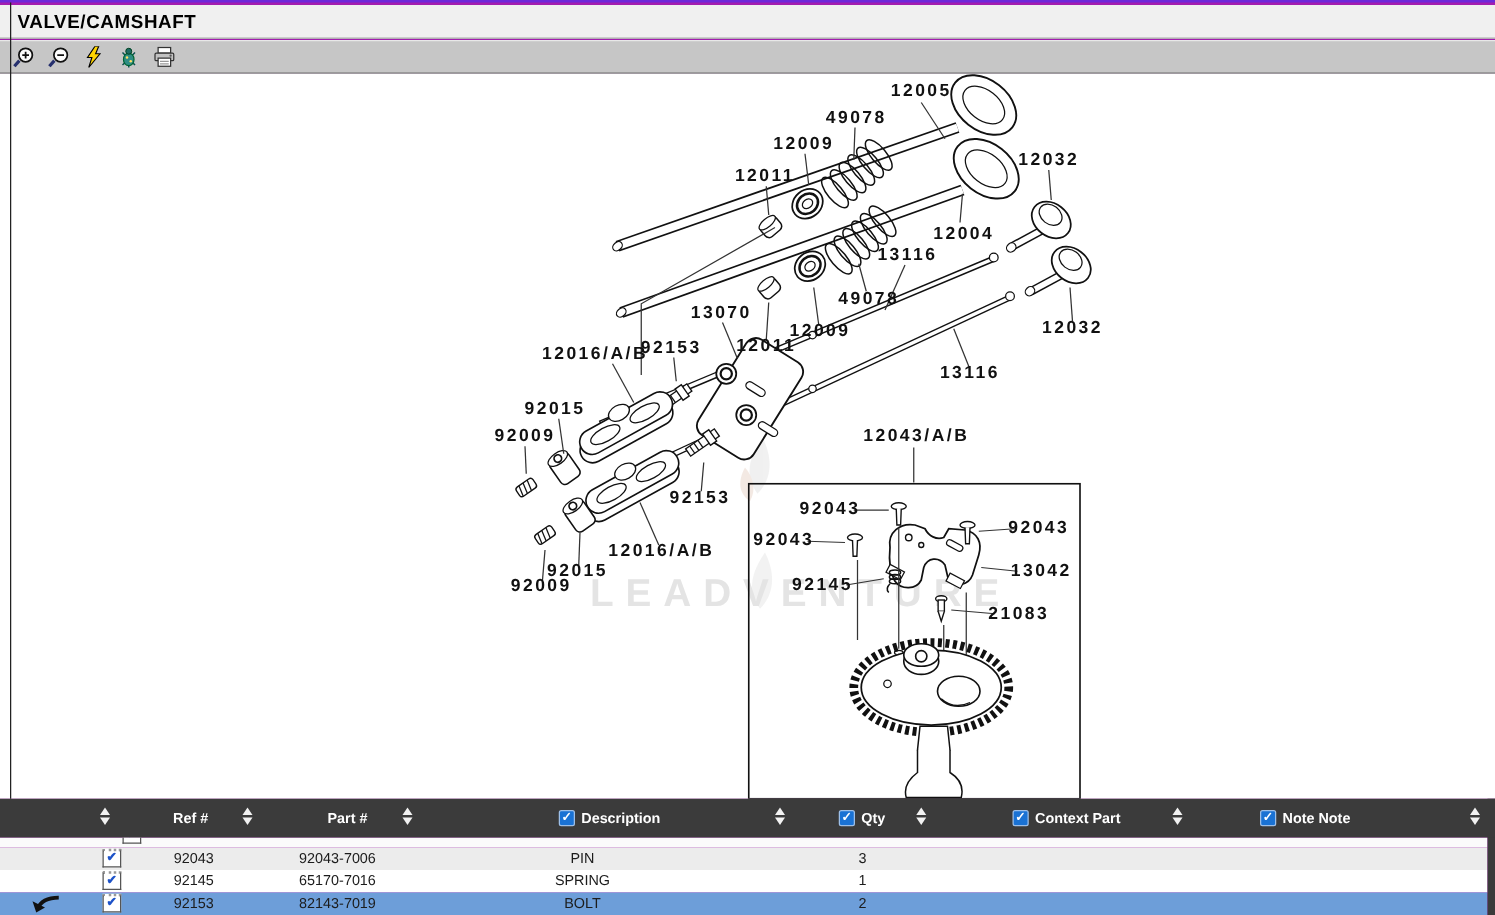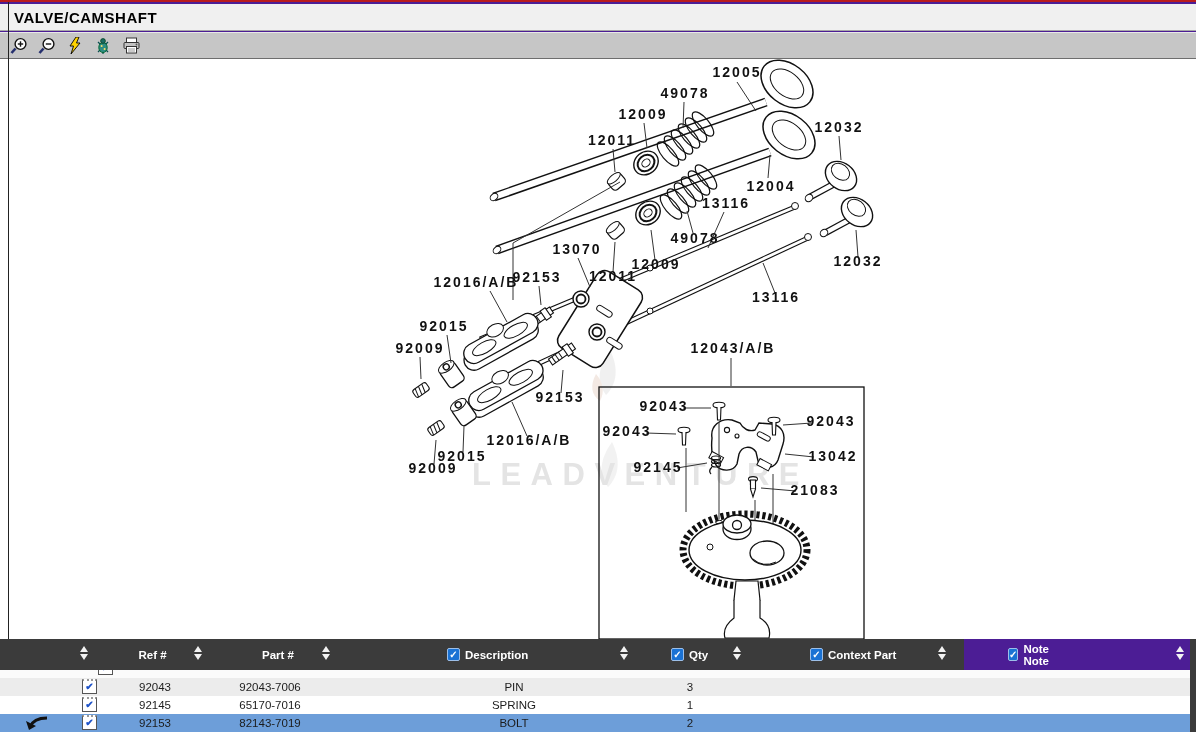--- a/index.html
+++ b/index.html
@@ -1,18 +1,18 @@
 <!DOCTYPE html>
 <html><head>
 <meta charset="utf-8">
 <style>
   * { margin:0; padding:0; box-sizing:border-box; }
   html,body { width:1196px; height:732px; overflow:hidden; background:#fff;
     font-family:"Liberation Sans", sans-serif; }
-  #app { position:relative; width:1196px; height:732px; background:#4c1d95; border-top:2px solid #b91c1c; }
+  #app { position:relative; width:1196px; height:732px; background:#a21caf; border-top:2px solid #6d28d9; }
 
   
   .titlebar { position:absolute; left:0; top:2px; width:1196px; height:27px;
     background:#f0f0f0; border-bottom:1px solid #a8a8a8; display:flex; align-items:center; }
   .titlebar .title { margin-left:14px; font-size:15px; font-weight:bold; color:#000; letter-spacing:.5px; }
 
   
   .toolbar { position:absolute; left:0; top:30px; width:1196px; height:27px;
     background:#c6c6c6; border-top:1px solid #e8e8e8; border-bottom:1px solid #6e6e6e;
     display:flex; align-items:center; gap:6px; padding-left:8px; }
@@ -21,38 +21,38 @@
   
   .leftrule { position:absolute; left:8px; top:0; width:1px; height:637px; background:#222; z-index:5; }
 
   
   .canvas { position:absolute; left:0; top:57px; width:1196px; height:580px; background:#fff; }
   svg text.plabel { font-family:"Liberation Sans", sans-serif; font-size:14px; font-weight:bold;
     letter-spacing:2px; fill:#111; }
   svg text.wm { font-family:"Liberation Sans", sans-serif; font-weight:bold; }
 
   
-  .thead { position:absolute; left:0; top:637px; width:964px; height:31px; background:#3b3b3b; z-index:4; }
+  .thead { position:absolute; left:0; top:637px; width:1196px; height:31px; background:#3b3b3b; z-index:4; }
   .hitem { position:absolute; top:0; height:31px; display:flex; align-items:center; gap:5px;
     color:#fff; font-size:11.5px; font-weight:bold; }
   .sort { position:absolute; top:7px; display:flex; flex-direction:column; align-items:center; gap:2px; cursor:pointer; }
   .tri-up { width:0; height:0; border-left:4px solid transparent; border-right:4px solid transparent; border-bottom:6px solid #f2f2f2; }
   .tri-dn { width:0; height:0; border-left:4px solid transparent; border-right:4px solid transparent; border-top:6px solid #f2f2f2; }
   .cb { width:13px; height:13px; background:#1a72d4; border:1px solid #9dbfe8; border-radius:2px;
     color:#fff; font-size:10px; line-height:11px; text-align:center; cursor:pointer; }
 
   .row { position:absolute; left:0; width:1190px; height:18px; font-size:11.5px; color:#1c1c1c; overflow:hidden; }
   .row.sliver { top:668px; height:8px; background:#fbfbfb; }
   .row.r0 { top:676px; background:#ececec; }
   .row.r1 { top:694px; background:#ffffff; }
   .row.r2 { top:712px; background:#6d9ed9; }
   .cell { position:absolute; top:0; height:18px; line-height:18px; text-align:center; }
   .c-ref  { left:115px; width:80px; }
   .c-part { left:215px; width:110px; }
-  .c-desc { left:444px; width:140px; }
+  .c-desc { left:396px; width:140px; }
   .c-qty  { left:655px; width:70px; }
   .rowicon { position:absolute; left:82px; top:1px; width:15px; height:15px; background:#fff;
     border:1px solid #555; border-top:2px dotted #999; color:#1d52c8; font-size:10px; font-weight:bold;
     line-height:12px; text-align:center; cursor:pointer; }
   .row.sliver .rowicon { left:98px; top:-10px; }
   .undo { position:absolute; left:24px; top:0px; width:30px; height:18px; cursor:pointer; }
   .rightstrip { position:absolute; left:1190px; top:637px; width:6px; height:95px; background:#3b3b3b; }
 </style>
 </head>
 <body>

